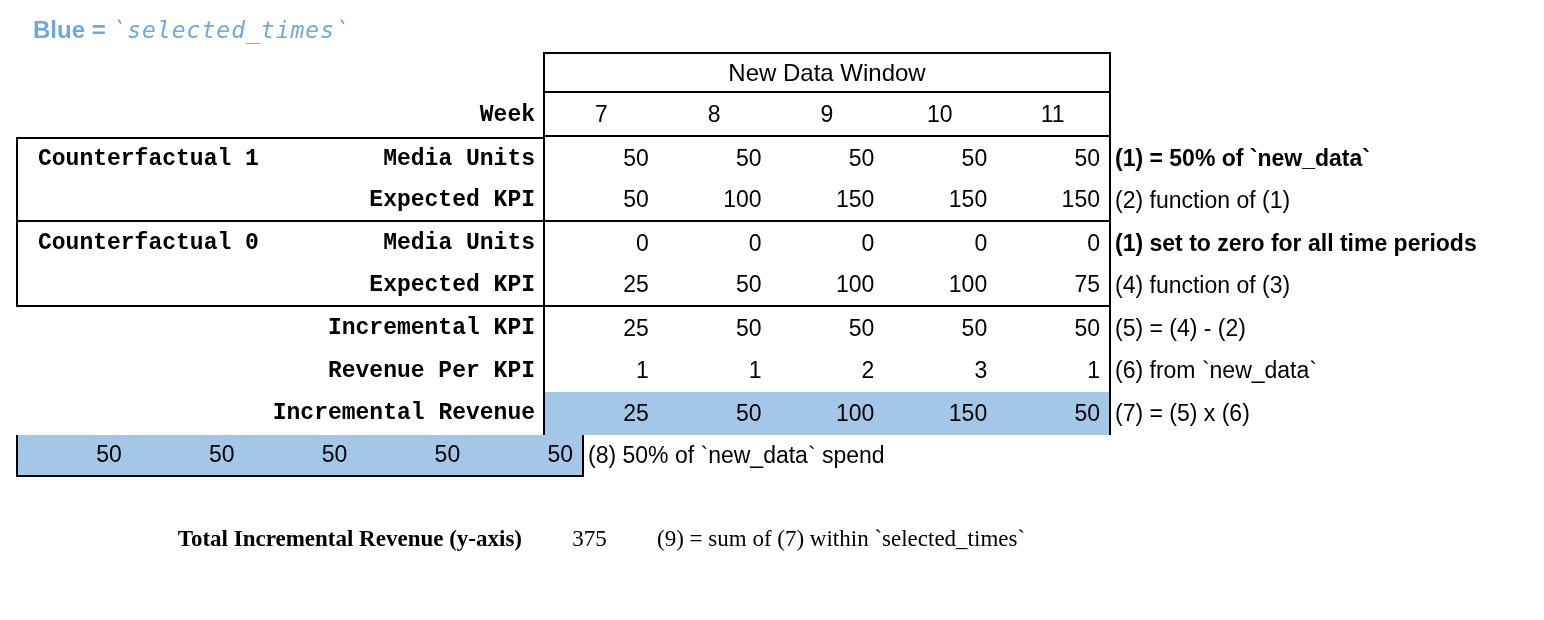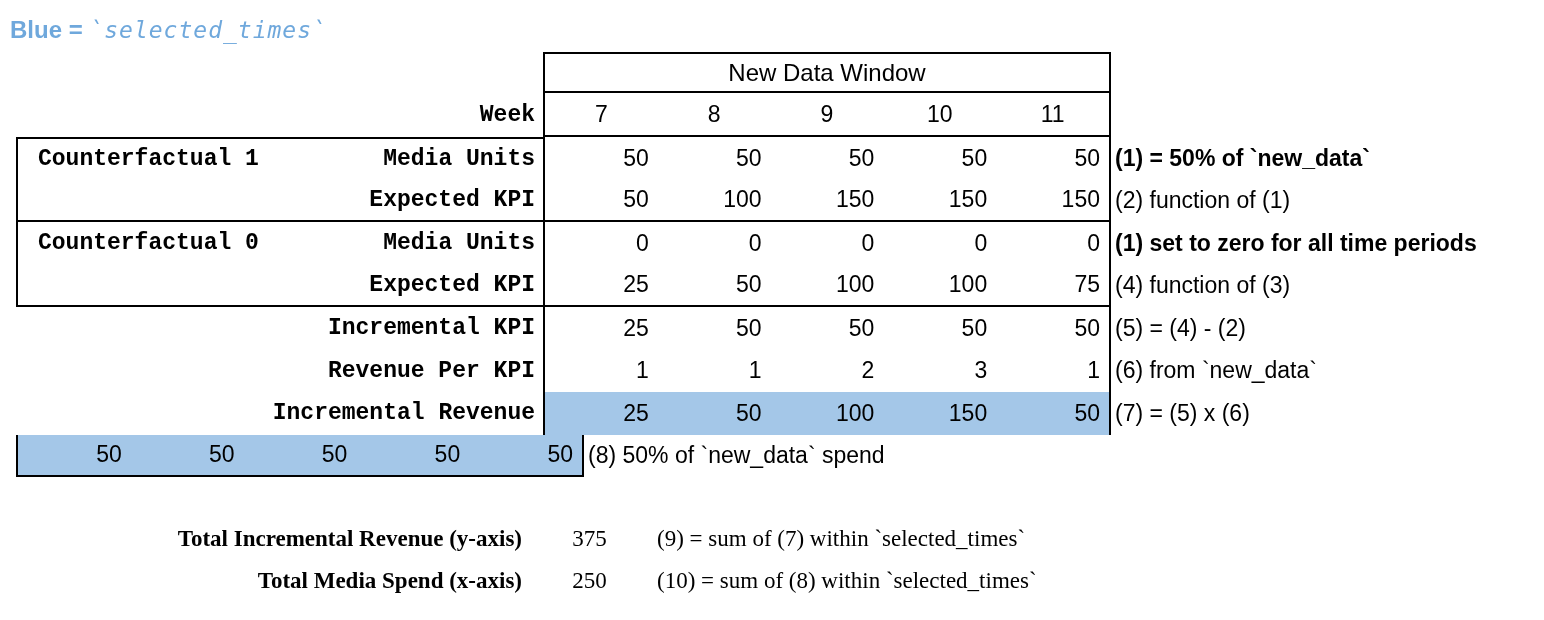--- a/index.html
+++ b/index.html
@@ -17,21 +17,21 @@
     font-size:23px;color:#000;
     overflow:hidden;
   }
   
   .legend{
     position:absolute;left:10px;top:16px;
     color:var(--legend);
     font-size:24px;
     white-space:nowrap;
   }
-  .legend .lead{font-weight:700;}
+  .legend .lead{font-weight:700;margin-left:23px;}
   .legend .code{
     font-family:"DejaVu Sans Mono",monospace;
     font-size:23px;
     letter-spacing:1px;
     font-style:italic;
   }
   
   .tbl{position:absolute;left:16px;top:52px;width:1534px;}
   .row{display:flex;align-items:center;}
   .h41{height:41px;}
@@ -218,20 +218,15 @@
     </div>
 
   </div>
 
   <div class="totals">
     <div class="trow">
       <span class="tlabel">Total Incremental Revenue (y-axis)</span>
       <span class="tvalue">375</span>
       <span class="tnote">(9) = sum of (7) within `selected_times`</span>
     </div>
-    <div class="trow">
-      <span class="tlabel">Total Media Spend (x-axis)</span>
-      <span class="tvalue">250</span>
-      <span class="tnote">(10) = sum of (8) within `selected_times`</span>
-    </div>
   </div>
 
 </div>
 
 </body></html>

